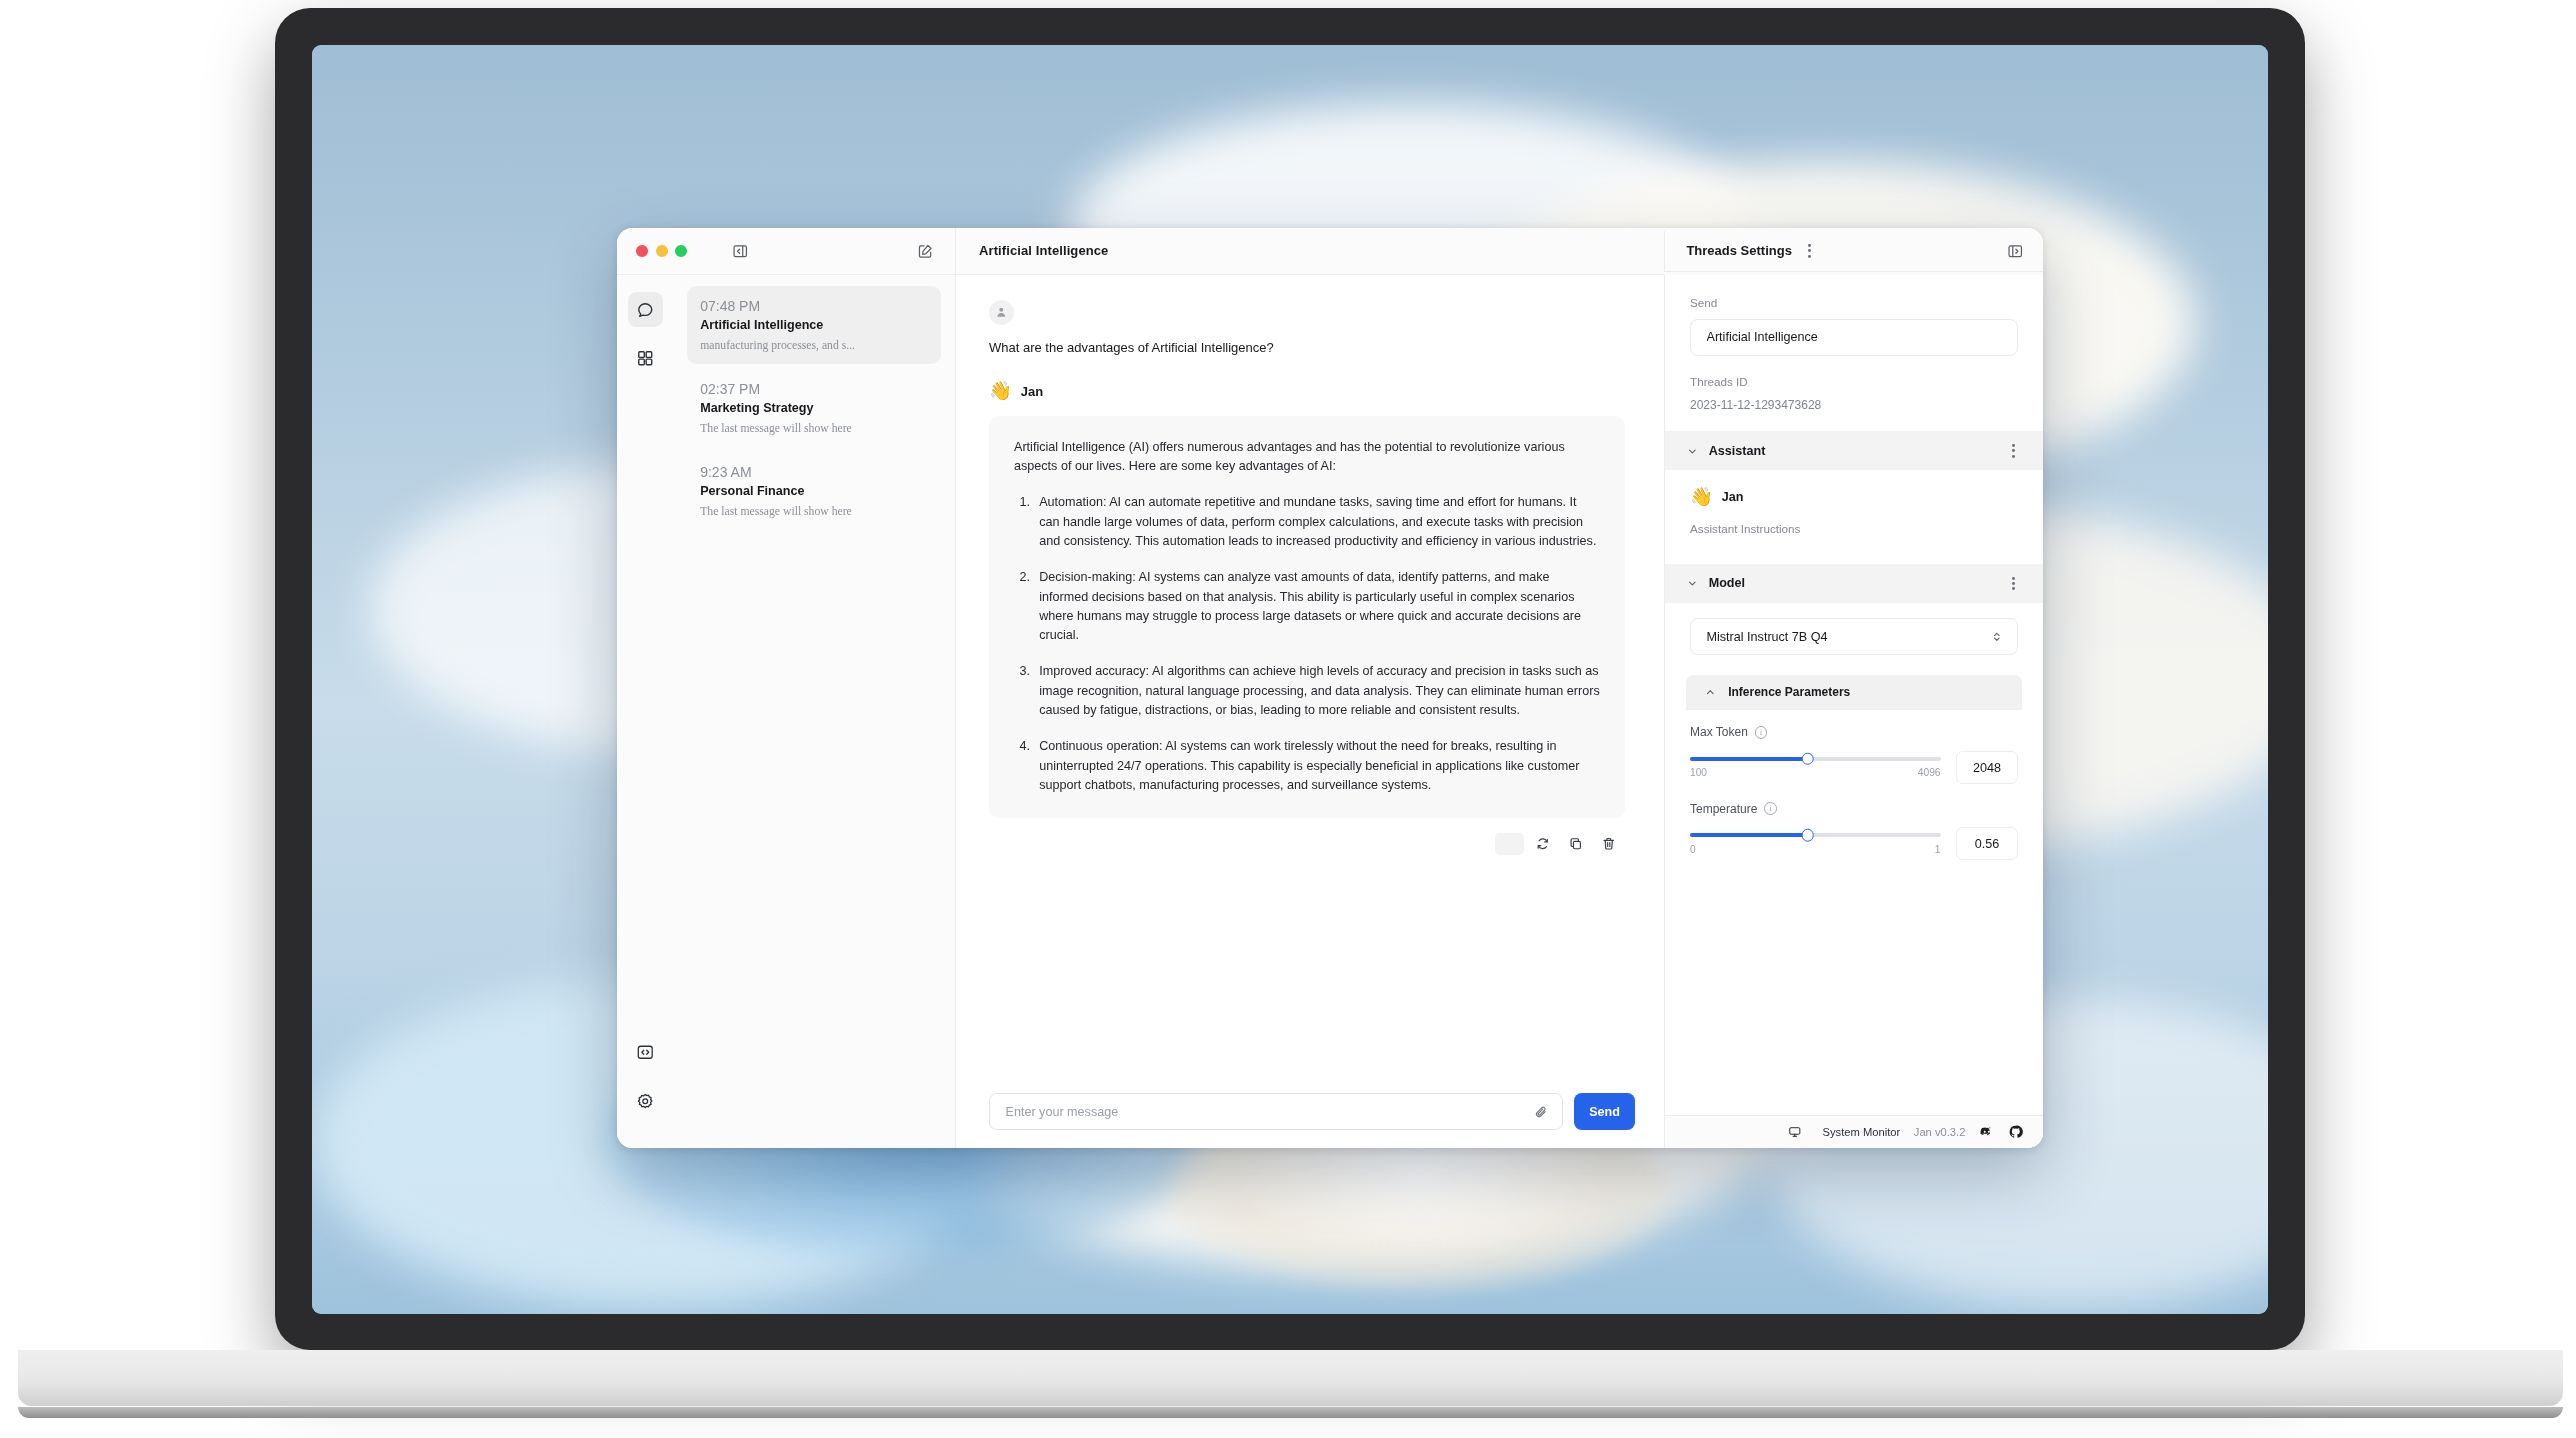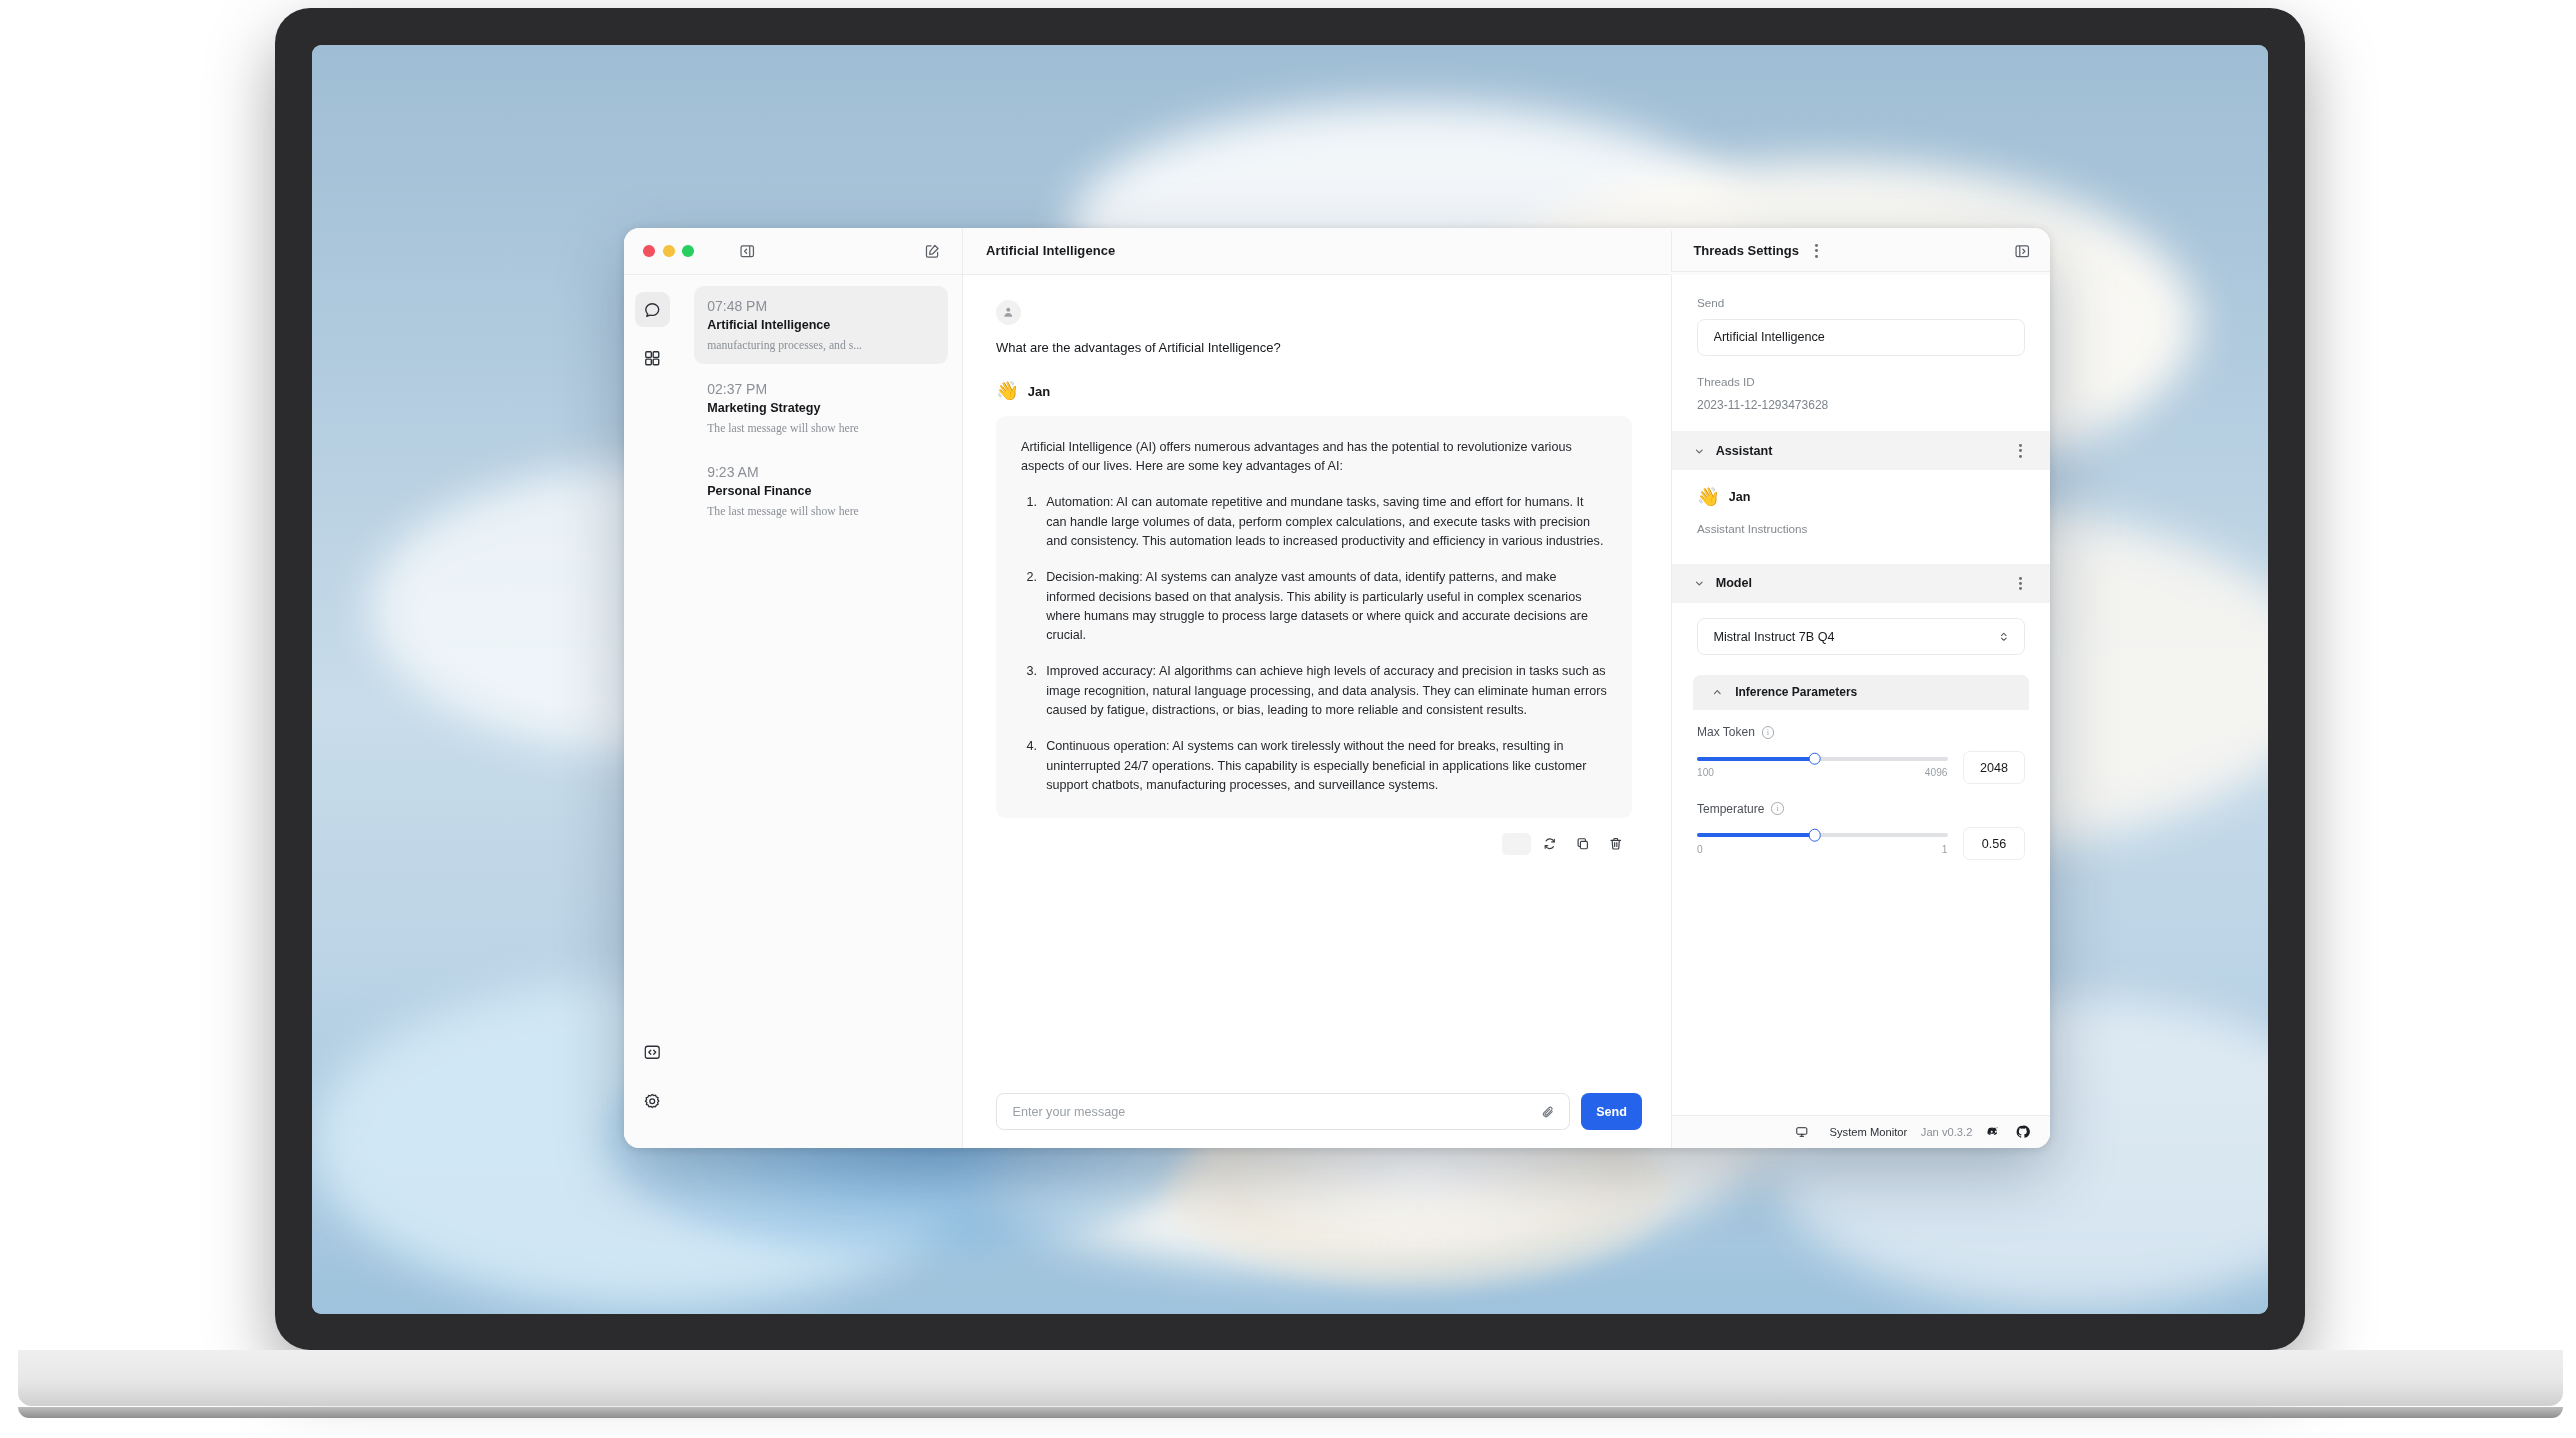--- a/index.html
+++ b/index.html
@@ -88,21 +88,21 @@
     position: absolute; left: 855px; top: 1049px;
     width: 505px; height: 194px;
     background: radial-gradient(ellipse at 50% 40%, rgba(255,255,255,.95) 0%, rgba(238,230,215,.6) 55%, rgba(220,215,205,0) 100%);
     border-radius: 50%;
     filter: blur(9.7px);
   }
 
   
   .app {
     position: absolute;
-    left: 312px; top: 183px;
+    left: 305px; top: 183px;
     width: 1426px; height: 920px;
     background: #fdfdfd;
     border-radius: 15.5px;
     box-shadow: 0 25px 68px rgba(20,40,70,.28), 0 1.9px 9.7px rgba(0,0,0,.12);
     overflow: hidden;
     display: flex;
     flex-direction: column;
   }
   .app-body { flex: 1; display: flex; min-height: 0; }
 

